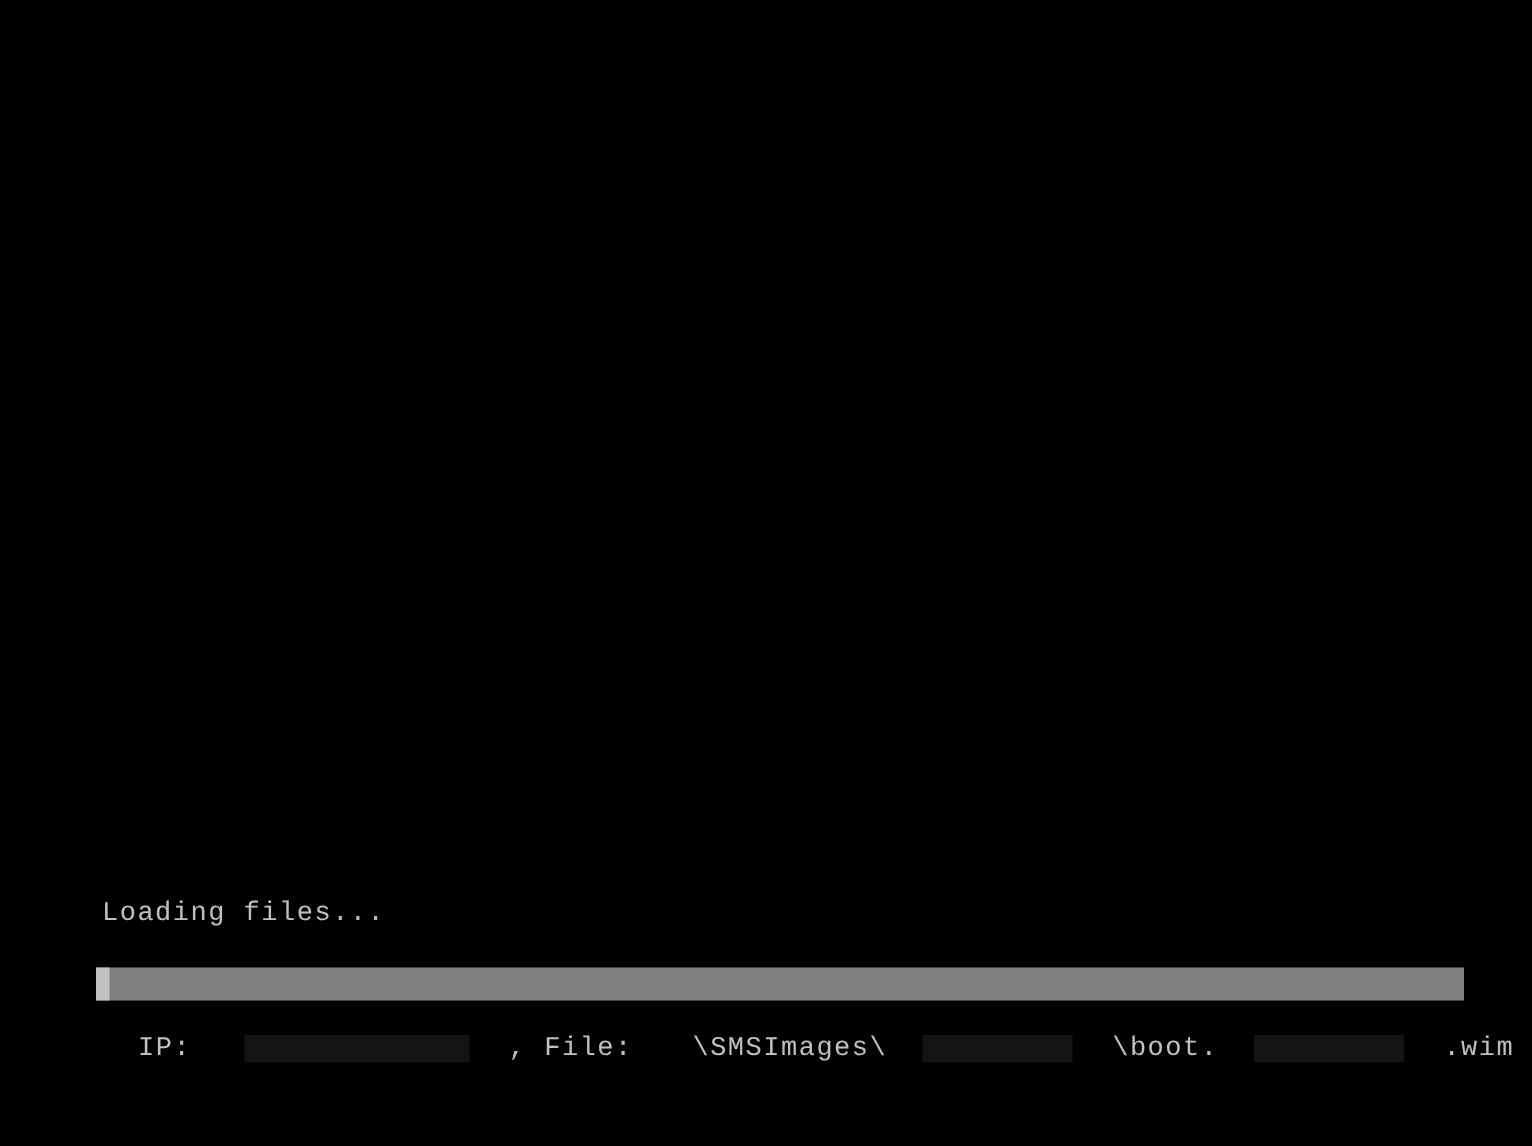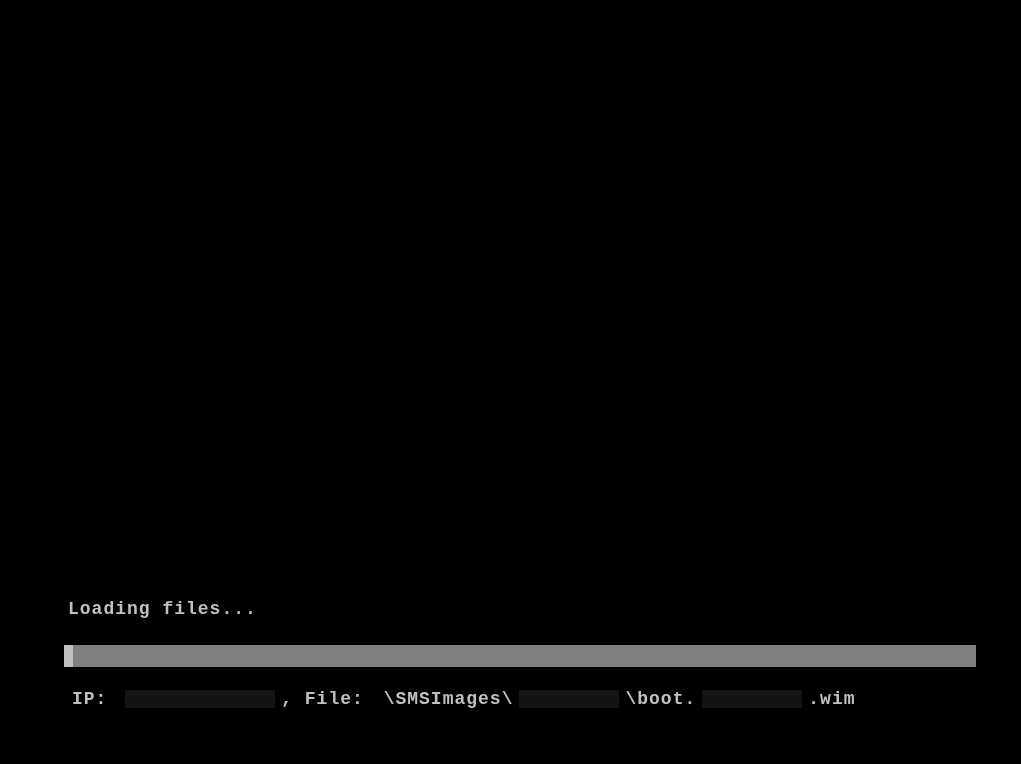--- a/index.html
+++ b/index.html
@@ -1,19 +1,18 @@
 <!DOCTYPE html>
 <html><head>
   <meta charset="utf-8">
   <style>
     * {
       margin: 0;
       padding: 4px;
       box-sizing: border-box;
-      font-weight: bold;
     }
     html, body {
       width: 1021px;
       height: 764px;
       background: #000000;
       overflow: hidden;
       font-family: 'Courier New', Courier, monospace;
     }
     .screen {
       position: relative;
@@ -50,20 +49,21 @@
       top: 673px;
       color: #c0c0c0;
       font-size: 18px;
       letter-spacing: 1px;
       white-space: nowrap;
       display: flex;
       align-items: center;
     }
     .status-line span {
       white-space: pre;
+      margin-left: 20px;
     }
     .redacted {
       display: inline-block;
       background: #141414;
       height: 18px;
       vertical-align: middle;
       margin: 0 2px;
     }
   </style>
 </head>

